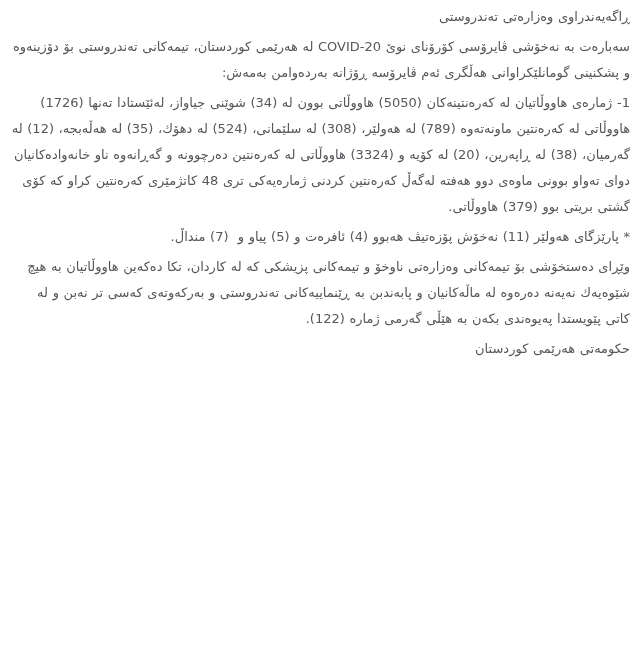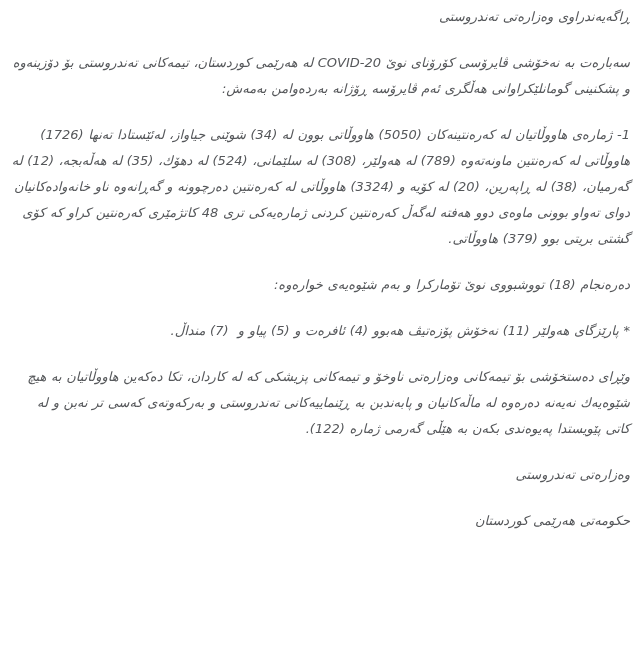--- a/index.html
+++ b/index.html
@@ -15,36 +15,33 @@
     }
     .doc {
       direction: rtl;
       text-align: right;
       padding: 0 9px 0 8px;
       font-family: "DejaVu Sans", sans-serif;
       font-size: 13px;
       color: #55575a;
     }
     .doc p {
-      margin: 20px 0;
+      margin: 4px 0;
       line-height: 26px;
       white-space: pre-wrap;
       word-spacing: 0.5px;
-      font-style: italic;
     }
     .doc p:first-child {
       margin-top: 4px;
     }
   </style>
 </head>
 <body>
 
 <main class="doc">
   <p>ڕاگەیەندراوی وەزارەتی تەندروستی</p>
   <p>سەبارەت بە نەخۆشی ڤایرۆسی کۆرۆنای نوێ COVID-20 لە هەرێمی کوردستان، تیمەکانی تەندروستی بۆ دۆزینەوە و پشکنینی گومانلێکراوانی هەڵگری ئەم ڤایرۆسە ڕۆژانە بەردەوامن بەمەش:</p>
   <p>1- ژمارەی هاووڵاتیان لە کەرەنتینەکان (5050) هاووڵاتی بوون لە (34) شوێنی جیاواز، لەئێستادا تەنها (1726) هاووڵاتی لە کەرەنتین ماونەتەوە (789) لە هەولێر، (308) لە سلێمانی، (524) لە دهۆك، (35) لە هەڵەبجە، (12) لە گەرمیان، (38) لە ڕاپەرین، (20) لە کۆیە و (3324) هاووڵاتی لە کەرەنتین دەرچوونە و گەڕانەوە ناو خانەوادەکانیان دوای تەواو بوونی ماوەی دوو هەفتە لەگەڵ کەرەنتین کردنی ژمارەیەکی تری 48 کاتژمێری کەرەنتین کراو کە کۆی گشتی بریتی بوو (379) هاووڵاتی.</p>
-  <p>دەرەنجام (18) تووشبووی نوێ تۆمارکرا و بەم شێوەیەی خوارەوە:</p>
   <p>* پارێزگای هەولێر (11) نەخۆش پۆزەتیڤ هەبوو (4) ئافرەت و (5) پیاو و  (7) منداڵ.</p>
   <p>وێڕای دەستخۆشی بۆ تیمەکانی وەزارەتی ناوخۆ و تیمەکانی پزیشکی کە لە کاردان، تکا دەکەین هاووڵاتیان بە هیچ شێوەیەك نەیەنە دەرەوە لە ماڵەکانیان و پابەندبن بە ڕێنماییەکانی تەندروستی و بەرکەوتەی کەسی تر نەبن و لە کاتی پێویستدا پەیوەندی بکەن بە هێڵی گەرمی ژمارە (122).</p>
-  <p>وەزارەتی تەندروستی</p>
   <p>حکومەتی هەرێمی کوردستان</p>
 
 </main>
 
 </body></html>

